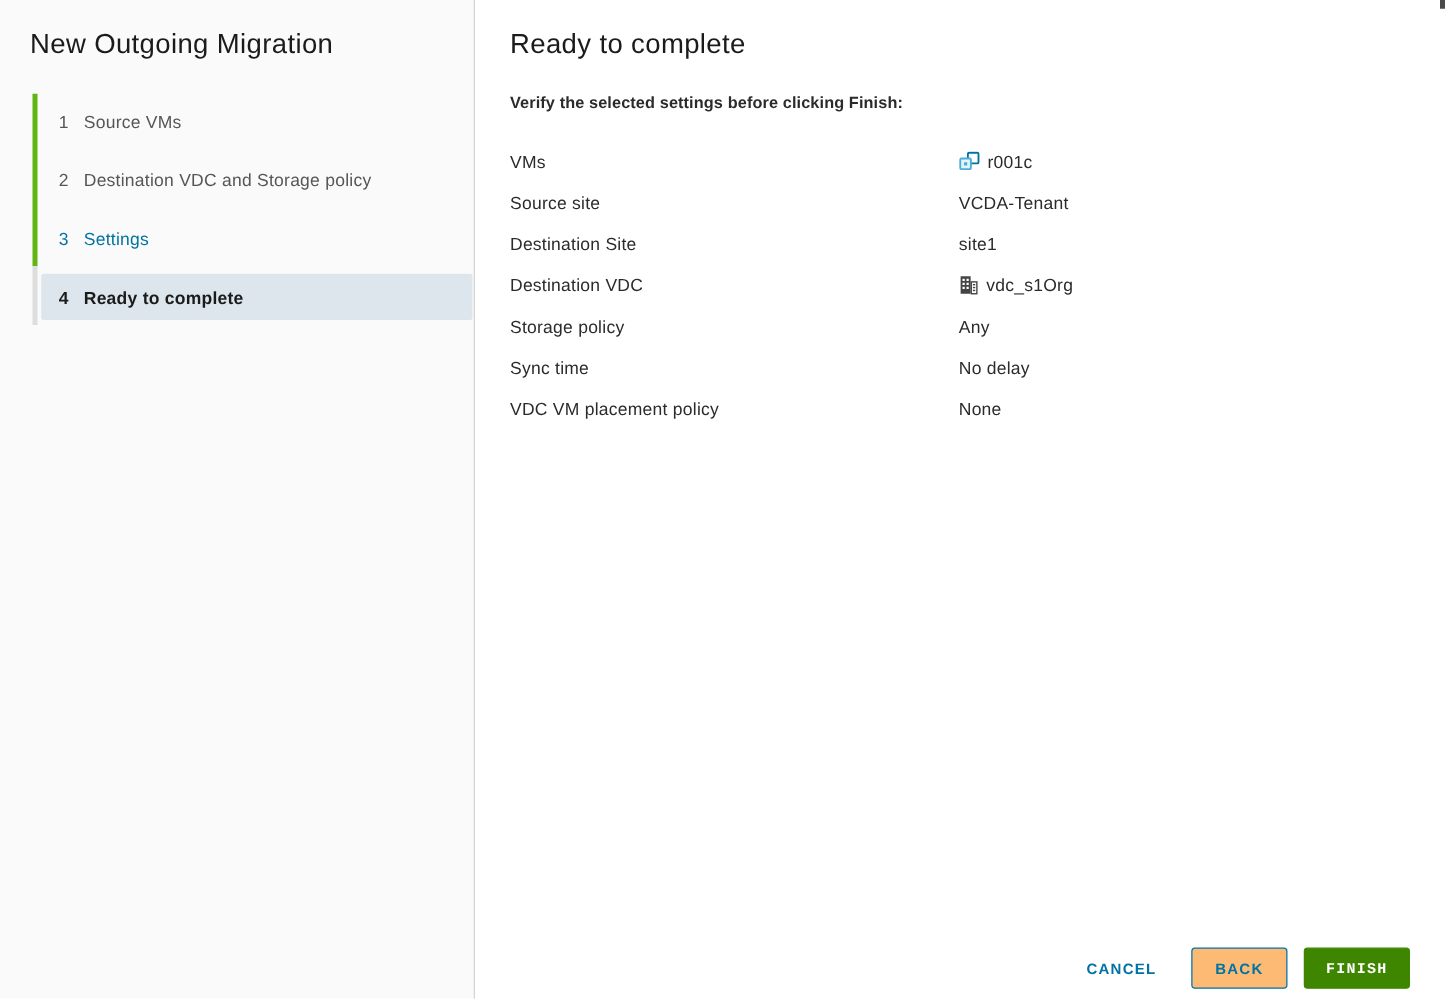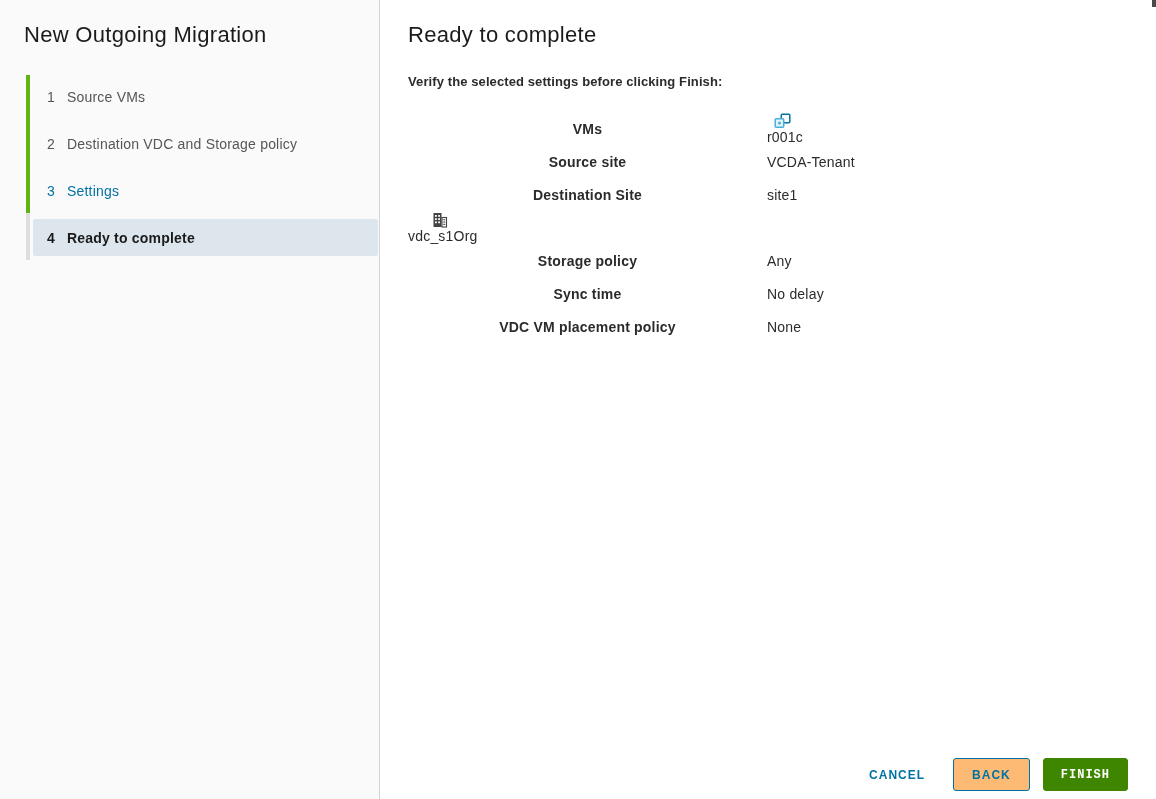--- a/index.html
+++ b/index.html
@@ -26,22 +26,22 @@
                   background:#dde6ec; color:#1b1b1b; font-weight:700; border-radius:2px; }
 
   
   .main { position:absolute; left:381px; top:0; width:775px; height:799px; background:#ffffff; }
   .main-heading { position:absolute; left:27px; top:22px; font-size:22px; font-weight:400;
                   color:#1b1b1b; letter-spacing:0.3px; white-space:nowrap; }
   .instruction { position:absolute; left:27px; top:74px; font-size:13px; font-weight:700;
                  color:#2b2b2b; letter-spacing:0.1px; }
   .summary { position:absolute; left:27px; top:112px; width:700px; }
   .srow { height:33px; display:flex; align-items:center; font-size:14px; color:#2b2b2b; }
-  .srow .cell-label { width:359px; flex:0 0 auto; font-weight:700; letter-spacing:0.2px;text-align:center; }
-  .srow .cell-value { display:flex; align-items:center; font-weight:400; letter-spacing:0.2px;flex-direction:column; }
+  .srow .cell-label { width:359px; flex:0 0 auto; font-weight:400; letter-spacing:0.2px; }
+  .srow .cell-value { display:flex; align-items:center; font-weight:400; letter-spacing:0.2px; }
   .val-icon { display:inline-flex; align-items:center; margin-right:6px; }
 
   
   .footer { position:absolute; right:28px; bottom:8px; display:flex; align-items:flex-start; }
   .btn { font-family:"Liberation Sans", sans-serif; font-size:12px; font-weight:700;
          letter-spacing:1px; height:33px; border-radius:3px; cursor:pointer;
          display:inline-flex; align-items:center; justify-content:center; }
   .btn-flat { background:transparent; border:none; color:#0072a3; padding:0 14px; }
   .btn-outline { background:#fdba74; border:1px solid #0072a3; color:#0072a3;
                  padding:0 18px; margin-left:14px; }
@@ -112,20 +112,21 @@
       </div>
 
       <div class="srow">
         <span class="cell-label">Destination Site</span>
         <span class="cell-value">
           <span>site1</span>
         </span>
       </div>
 
       <div class="srow">
+        <span class="cell-label">Destination VDC</span>
         <span class="cell-value">
           <span class="val-icon">
             <svg width="16" height="16" viewBox="0 0 16 16">
               <rect x="1.5" y="1" width="8" height="14" fill="#444444"></rect>
               <rect x="3" y="3" width="1.8" height="1.8" fill="#ffffff"></rect>
               <rect x="6.2" y="3" width="1.8" height="1.8" fill="#ffffff"></rect>
               <rect x="3" y="6.2" width="1.8" height="1.8" fill="#ffffff"></rect>
               <rect x="6.2" y="6.2" width="1.8" height="1.8" fill="#ffffff"></rect>
               <rect x="3" y="9.4" width="1.8" height="1.8" fill="#ffffff"></rect>
               <rect x="6.2" y="9.4" width="1.8" height="1.8" fill="#ffffff"></rect>

